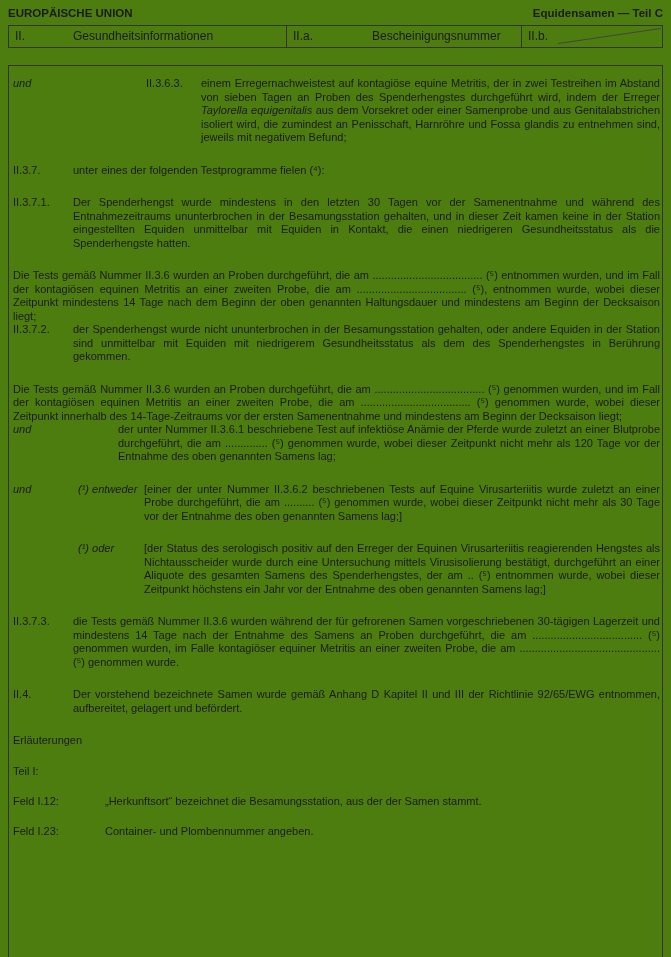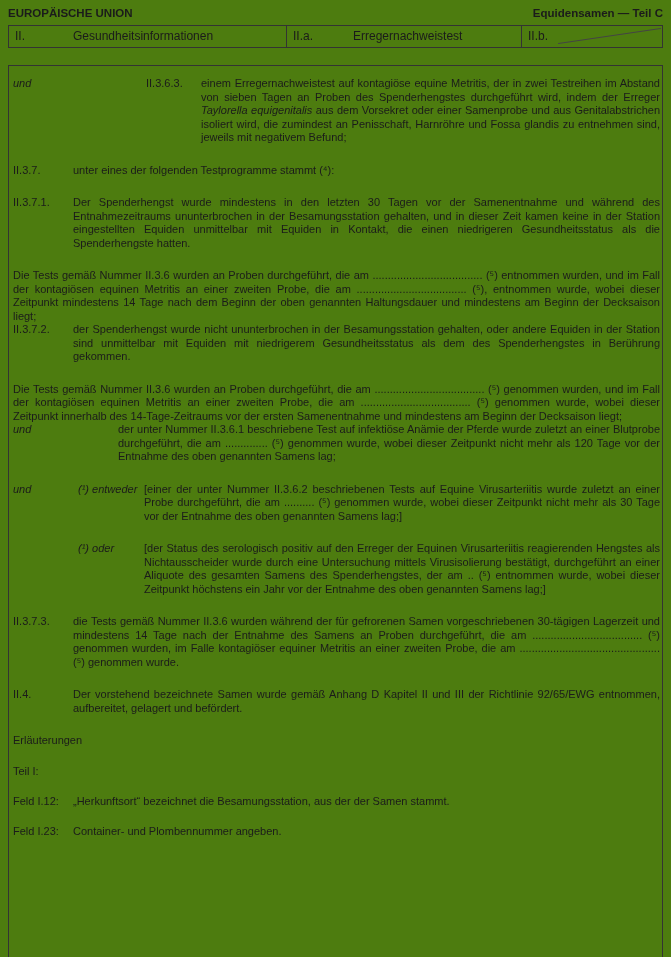--- a/index.html
+++ b/index.html
@@ -17,21 +17,21 @@
     padding:6px 8px 0 8px;font-weight:bold;font-size:11.5px;line-height:14px;
   }
 
   
   .hdr-table{
     box-sizing:border-box;margin:5px 8px 0 8px;width:655px;height:23px;
     border:1.5px solid #333;display:grid;grid-template-columns:277px 235px 1fr;
     font-size:12px;line-height:11px;
   }
   .hdr-cell{display:flex;align-items:center;padding-left:6px;position:relative;box-sizing:border-box;}
-  .hdr-cell + .hdr-cell{border-left:1.3px solid #333;}
+  .hdr-cell + .hdr-cell{border-left:1.3px solid #333;gap:19px;}
   .hdr-code{display:inline-block;flex:0 0 auto;}
   .c1 .hdr-code{width:58px;}
   .c2 .hdr-code{width:60px;}
   .diag{position:absolute;left:34px;top:1px;right:1px;bottom:2px;}
   .diag svg{display:block;width:100%;height:100%;}
 
   
   .body-box{
     box-sizing:border-box;margin:17px 8px 0 8px;width:655px;height:899px;
     border:1.4px solid #333;padding:11px 2px 2px 4px;
@@ -40,41 +40,41 @@
   .sec{display:grid;margin:0 0 19px 0;}
   .g-a{grid-template-columns:133px 55px 1fr;}
   .g-b{grid-template-columns:60px 1fr;}
   .g-c{display:block;margin-left:60px;margin-bottom:19px;}
   .g-d{grid-template-columns:105px 1fr;}
   .g-e{grid-template-columns:65px 66px 1fr;}
   .lbl{white-space:nowrap;}
   .it{font-style:italic;}
   .txt{margin:0;text-align:justify;}
   .notes-heading{font-weight:normal;margin:0 0 17px 0;}
-  .note-row{display:grid;grid-template-columns:60px 1fr;margin:0 0 16px 0;}
+  .note-row{display:grid;grid-template-columns:60px 1fr;margin:0 0 16px 0;gap:32px;}
   .note-row .txt{text-align:left;}
 </style>
 </head>
 <body>
 
 <div class="page">
 
   <div class="topbar">
     <span>EUROPÄISCHE UNION</span>
     <span>Equidensamen — Teil C</span>
   </div>
 
   <div class="hdr-table">
     <div class="hdr-cell c1">
       <span class="hdr-code">II.</span>
       <span>Gesundheitsinformationen</span>
     </div>
     <div class="hdr-cell c2">
       <span class="hdr-code">II.a.</span>
-      <span>Erregernachweistest</span>
+      <span>Bescheinigungsnummer</span>
     </div>
     <div class="hdr-cell c3">
       <span class="hdr-code">II.b.</span>
       <span class="diag">
         <svg viewBox="0 0 100 100" preserveAspectRatio="none">
             <line x1="2" y1="92" x2="100" y2="8" stroke="#444" stroke-width="1" vector-effect="non-scaling-stroke"></line>
           </svg>
       </span>
     </div>
   </div>
@@ -82,21 +82,21 @@
   <div class="body-box">
 
     <div class="sec g-a">
       <span class="lbl it">und</span>
       <span class="lbl">II.3.6.3.</span>
       <p class="txt"><span>einem Erregernachweistest auf kontagiöse equine Metritis, der in zwei Testreihen im Abstand von sieben Tagen an Proben des Spenderhengstes durchgeführt wird, indem der Erreger </span><span class="it">Taylorella equigenitalis</span><span> aus dem Vorsekret oder einer Samenprobe und aus Genitalabstrichen isoliert wird, die zumindest an Penisschaft, Harnröhre und Fossa glandis zu entnehmen sind, jeweils mit negativem Befund;</span></p>
     </div>
 
     <div class="sec g-b">
       <span class="lbl">II.3.7.</span>
-      <p class="txt">unter eines der folgenden Testprogramme stammt (⁴):</p>
+      <p class="txt">unter eines der folgenden Testprogramme fielen (⁴):</p>
     </div>
 
     <div class="sec g-b">
       <span class="lbl">II.3.7.1.</span>
       <p class="txt">Der Spenderhengst wurde mindestens in den letzten 30 Tagen vor der Samenentnahme und während des Entnahmezeitraums ununterbrochen in der Besamungsstation gehalten, und in dieser Zeit kamen keine in der Station eingestellten Equiden unmittelbar mit Equiden in Kontakt, die einen niedrigeren Gesundheitsstatus als die Spenderhengste hatten.</p>
     </div>
 
     <p class="txt g-c">Die Tests gemäß Nummer II.3.6 wurden an Proben durchgeführt, die am .................................... (⁵) entnommen wurden, und im Fall der kontagiösen equinen Metritis an einer zweiten Probe, die am .................................... (⁵), entnommen wurde, wobei dieser Zeitpunkt mindestens 14 Tage nach dem Beginn der oben genannten Haltungsdauer und mindestens am Beginn der Decksaison liegt;</p>
 
     <div class="sec g-b">

